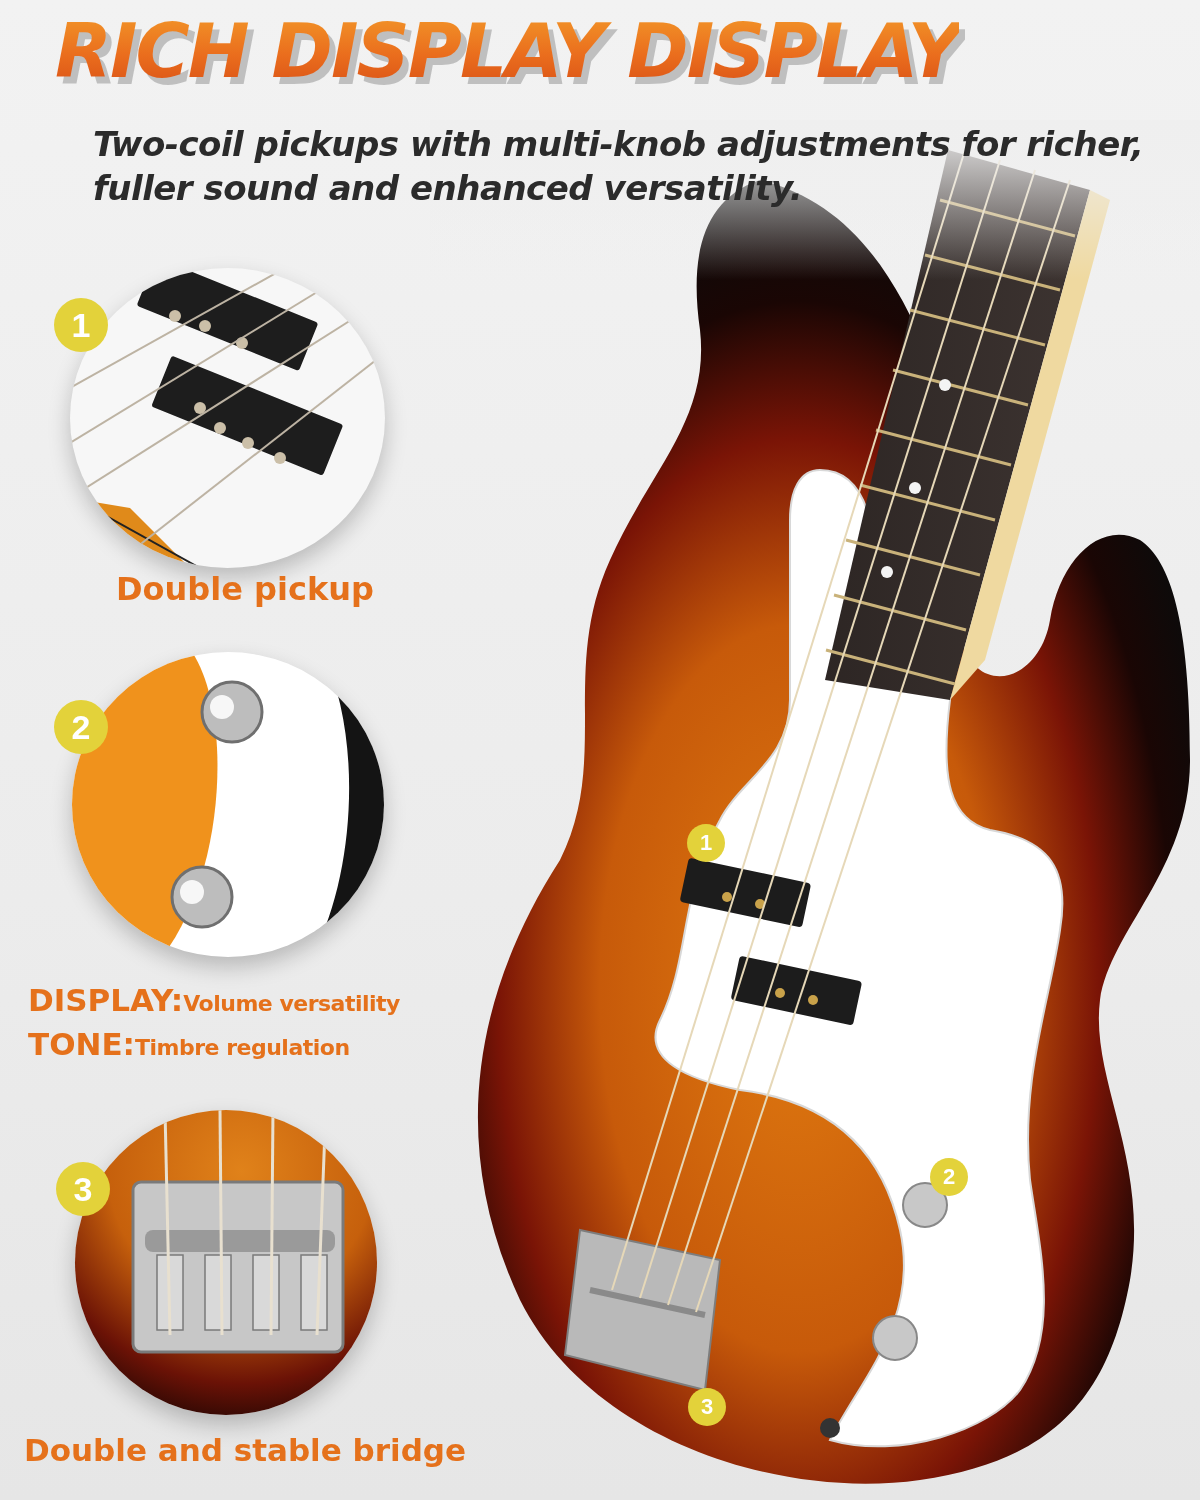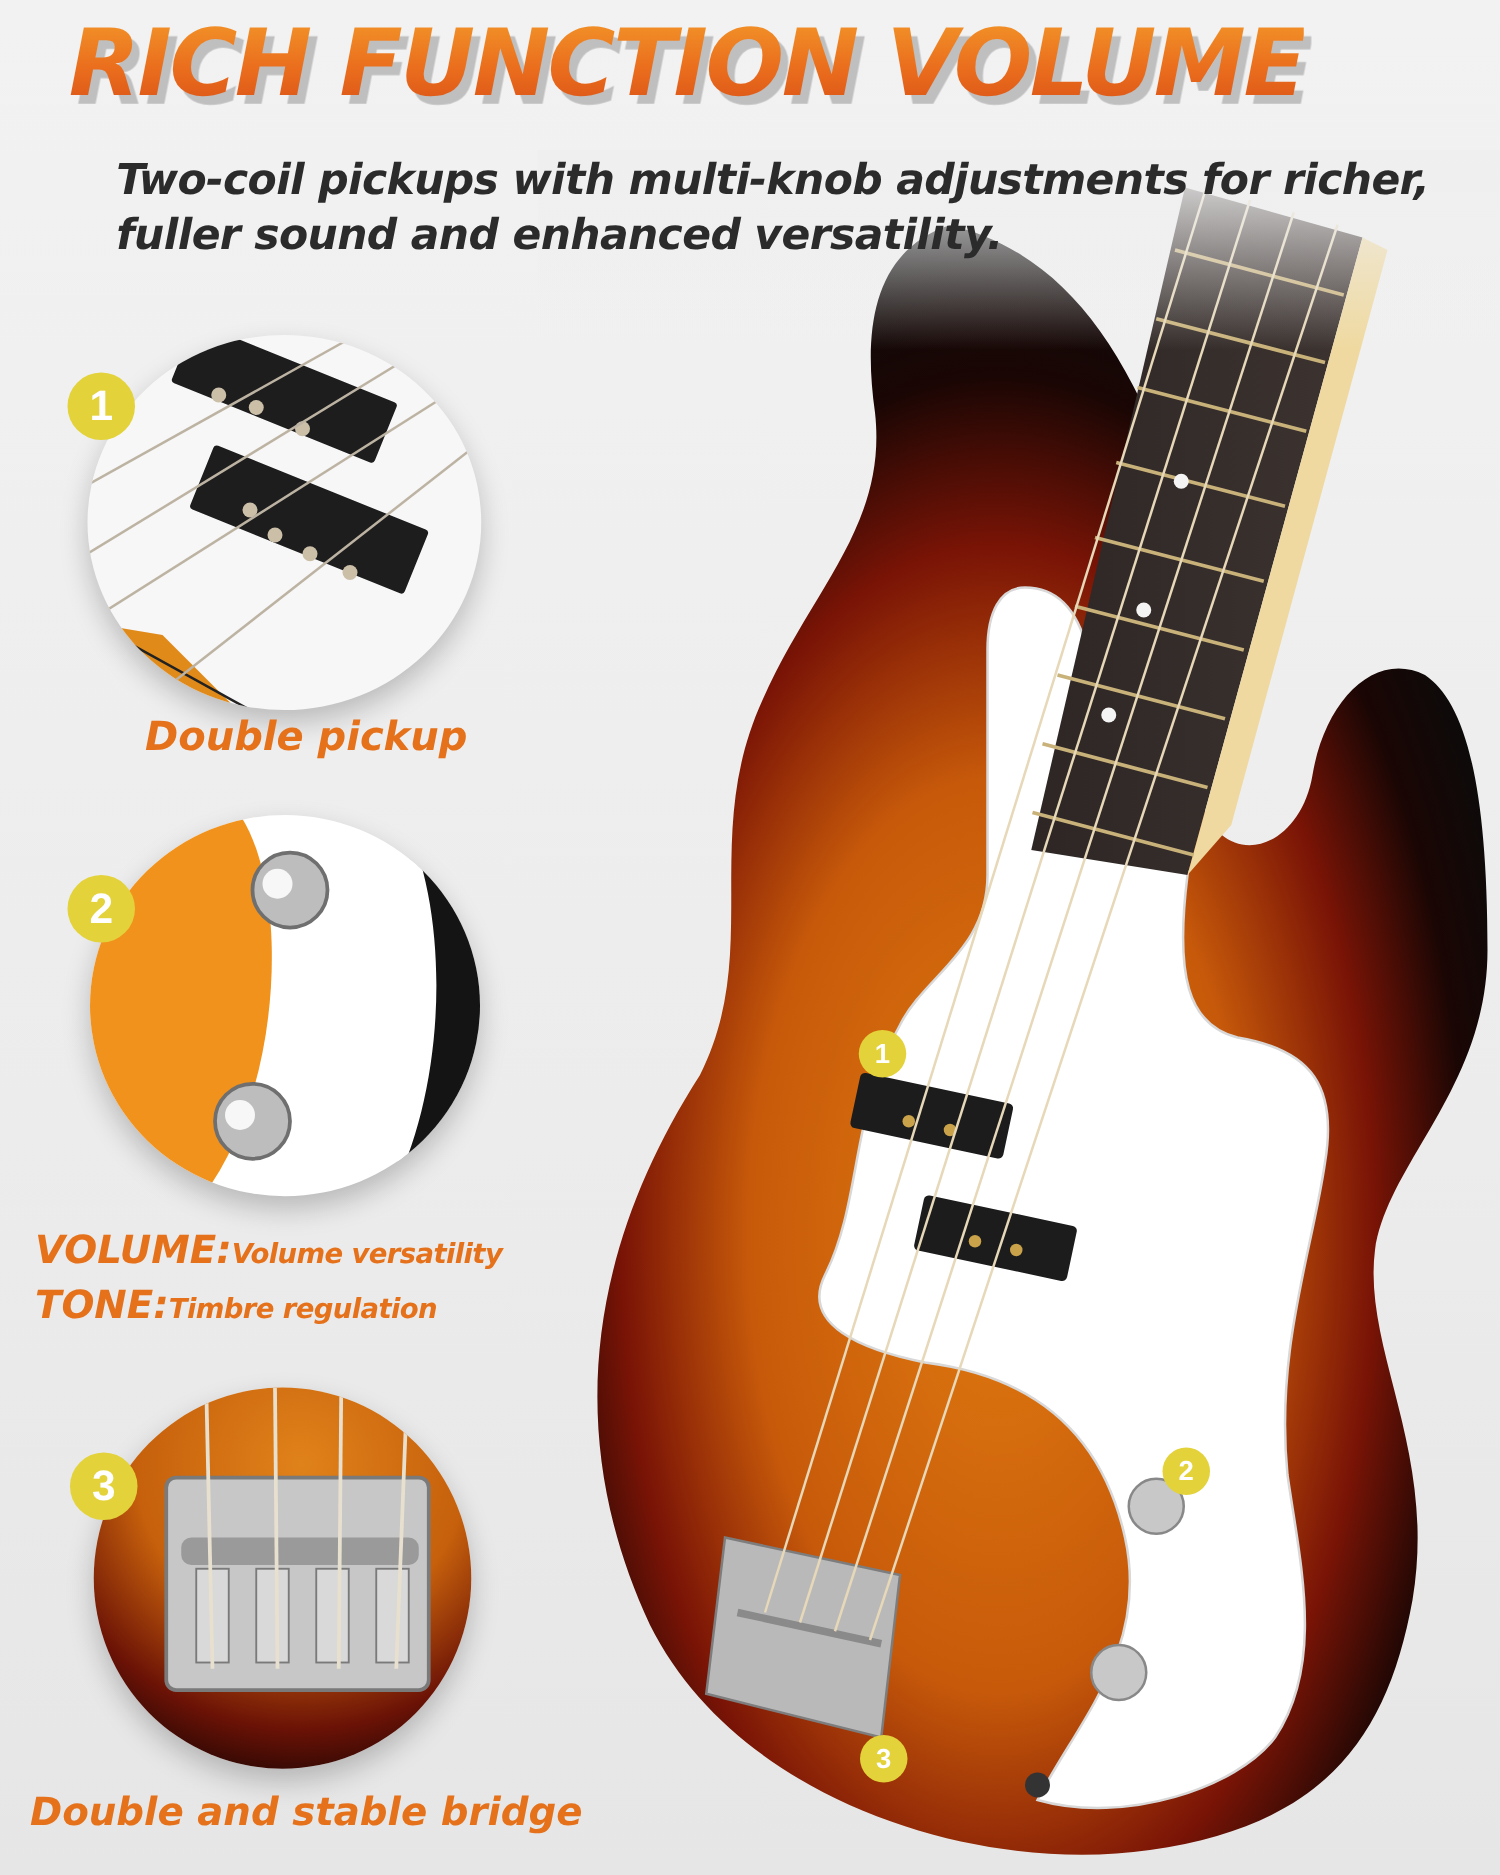--- a/index.html
+++ b/index.html
@@ -29,29 +29,29 @@
     box-shadow: 0 10px 22px rgba(0,0,0,0.22);
   }
   .badge {
     position: absolute; width: 54px; height: 54px; border-radius: 50%;
     background: #e3d23a; color: #fff; font-weight: 900; font-size: 34px;
     display: flex; align-items: center; justify-content: center;
     font-family: "Liberation Sans", sans-serif; z-index: 4;
   }
   .badge.small { width: 38px; height: 38px; font-size: 22px; }
   .caption {
-    position: absolute; color: #e5711b; font-weight: 900; font-style: italic;
+    position: absolute; color: #e5711b; font-weight: 900; 
     white-space: nowrap; z-index: 4;
   }
   .caption .sub { font-size: 22px; letter-spacing: -0.5px; }
 </style>
 </head>
 <body>
 
-<div class="headline">RICH FUNCTION VOLUME</div>
+<div class="headline">RICH DISPLAY DISPLAY</div>
 <div class="subtitle">Two-coil pickups with multi-knob adjustments for richer, fuller sound and enhanced versatility.</div>
 
 <svg class="guitar" viewBox="430 120 770 1380" xmlns="http://www.w3.org/2000/svg">
   <defs>
     <radialGradient id="burst" cx="0.45" cy="0.62" r="0.62">
       <stop offset="0" stop-color="#e07a10"></stop>
       <stop offset="0.45" stop-color="#c75a0a"></stop>
       <stop offset="0.68" stop-color="#7a1406"></stop>
       <stop offset="0.85" stop-color="#1a0604"></stop>
       <stop offset="1" stop-color="#0b0b0b"></stop>
@@ -156,21 +156,21 @@
       <path d="M250 0 C290 80 285 220 240 305 L312 305 L312 0 Z" fill="#141414"></path>
       <path d="M245 0 C285 80 280 220 235 305" stroke="#fff" stroke-width="3" fill="none"></path>
       <circle cx="160" cy="60" r="30" fill="#bdbdbd" stroke="#6f6f6f" stroke-width="3"></circle>
       <circle cx="150" cy="55" r="12" fill="#f7f7f7"></circle>
       <circle cx="130" cy="245" r="30" fill="#bdbdbd" stroke="#6f6f6f" stroke-width="3"></circle>
       <circle cx="120" cy="240" r="12" fill="#f7f7f7"></circle>
     </svg>
   </div>
   <div class="badge" style="left:54px; top:700px;">2</div>
   <div class="caption" style="left:28px; top:982px;">
-    <span style="font-size:31px;">VOLUME:</span><span class="sub">Volume versatility</span>
+    <span style="font-size:31px;">DISPLAY:</span><span class="sub">Volume versatility</span>
   </div>
   <div class="caption" style="left:28px; top:1026px;">
     <span style="font-size:31px;">TONE:</span><span class="sub">Timbre regulation</span>
   </div>
 </div>
 
 <div class="callout">
   <div class="circle" style="left:75px; top:1110px; width:302px; height:305px; background: radial-gradient(circle at 55% 20%, #e0821a 0%, #c6600c 45%, #6b1206 72%, #1a0503 90%);">
     <svg width="302" height="305" viewBox="0 0 302 305">
       <rect x="58" y="72" width="210" height="170" rx="8" fill="#c7c7c7" stroke="#7a7a7a" stroke-width="3"></rect>

